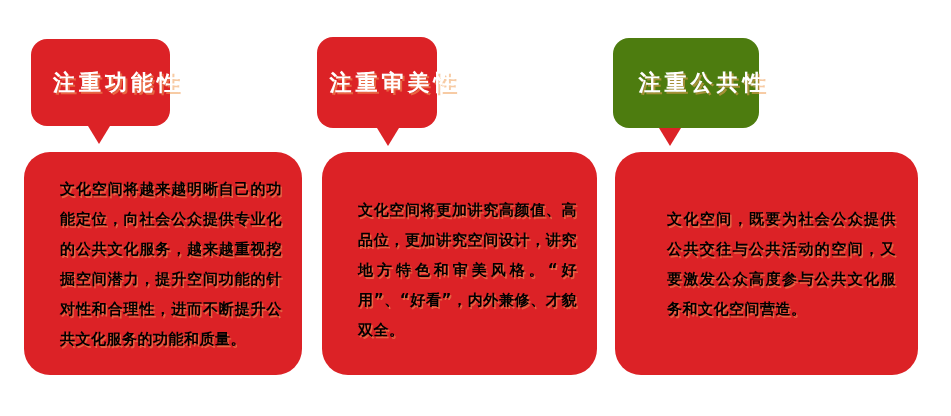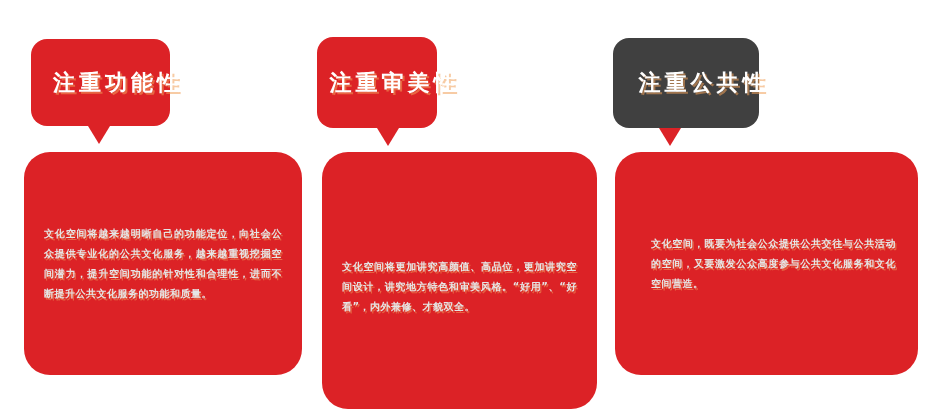--- a/index.html
+++ b/index.html
@@ -42,39 +42,40 @@
   }
 
   
   .body-card{
     position:absolute;
     border-radius:26px;
     box-sizing:border-box;
     display:flex;align-items:center;
   }
   .body-text{
-    color:#e5e5e5;
-    font-size:10px;
+    color:#000000;
+    font-size:15px;
     font-weight:bold;
     line-height:2.0;
     letter-spacing:0.5px;
     text-align:justify;
     text-justify:inter-ideograph;
     text-shadow:1.5px 1.5px 0 rgba(240,165,95,0.5);
     width:100%;
+    margin-left:16px;
   }
 
   
   #col-0 .title-bubble{left:31px;top:39px;width:139px;height:87px;}
   #col-0 .bubble-tail{left:88px;top:126px;}
   #col-0 .body-card{left:24px;top:152px;width:278px;height:223px;padding:18px 20px 18px 20px;}
 
   #col-1 .title-bubble{left:317px;top:37px;width:120px;height:91px;}
   #col-1 .bubble-tail{left:377px;top:128px;}
-  #col-1 .body-card{left:322px;top:152px;width:275px;height:257px;padding:30px 20px 18px 20px;}
+  #col-1 .body-card{left:322px;top:152px;width:275px;height:223px;padding:30px 20px 18px 20px;}
 
   #col-2 .title-bubble{left:613px;top:38px;width:146px;height:90px;}
   #col-2 .bubble-tail{left:659px;top:128px;}
   #col-2 .body-card{left:615px;top:152px;width:303px;height:223px;padding:18px 22px 18px 36px;}
 </style>
 </head>
 <body style="background: rgb(255, 255, 255);">
 
 <div id="stage">
 
@@ -92,21 +93,21 @@
     <div class="title-bubble" style="background: rgb(220, 34, 38);">
       <span class="title-text">注重审美性</span>
     </div>
     <div class="bubble-tail" style="border-top-color: rgb(220, 34, 38);"></div>
     <div class="body-card" style="background: rgb(220, 34, 38);">
       <p class="body-text">文化空间将更加讲究高颜值、高品位，更加讲究空间设计，讲究地方特色和审美风格。“好用”、“好看”，内外兼修、才貌双全。</p>
     </div>
   </div>
 
   <div class="column" id="col-2">
-    <div class="title-bubble" style="background: #404040;">
+    <div class="title-bubble" style="background: #4d7c0f;">
       <span class="title-text">注重公共性</span>
     </div>
     <div class="bubble-tail" style="border-top-color: rgb(220, 34, 38);"></div>
     <div class="body-card" style="background: rgb(220, 34, 38);">
       <p class="body-text">文化空间，既要为社会公众提供公共交往与公共活动的空间，又要激发公众高度参与公共文化服务和文化空间营造。</p>
     </div>
   </div>
 
 </div>
 

